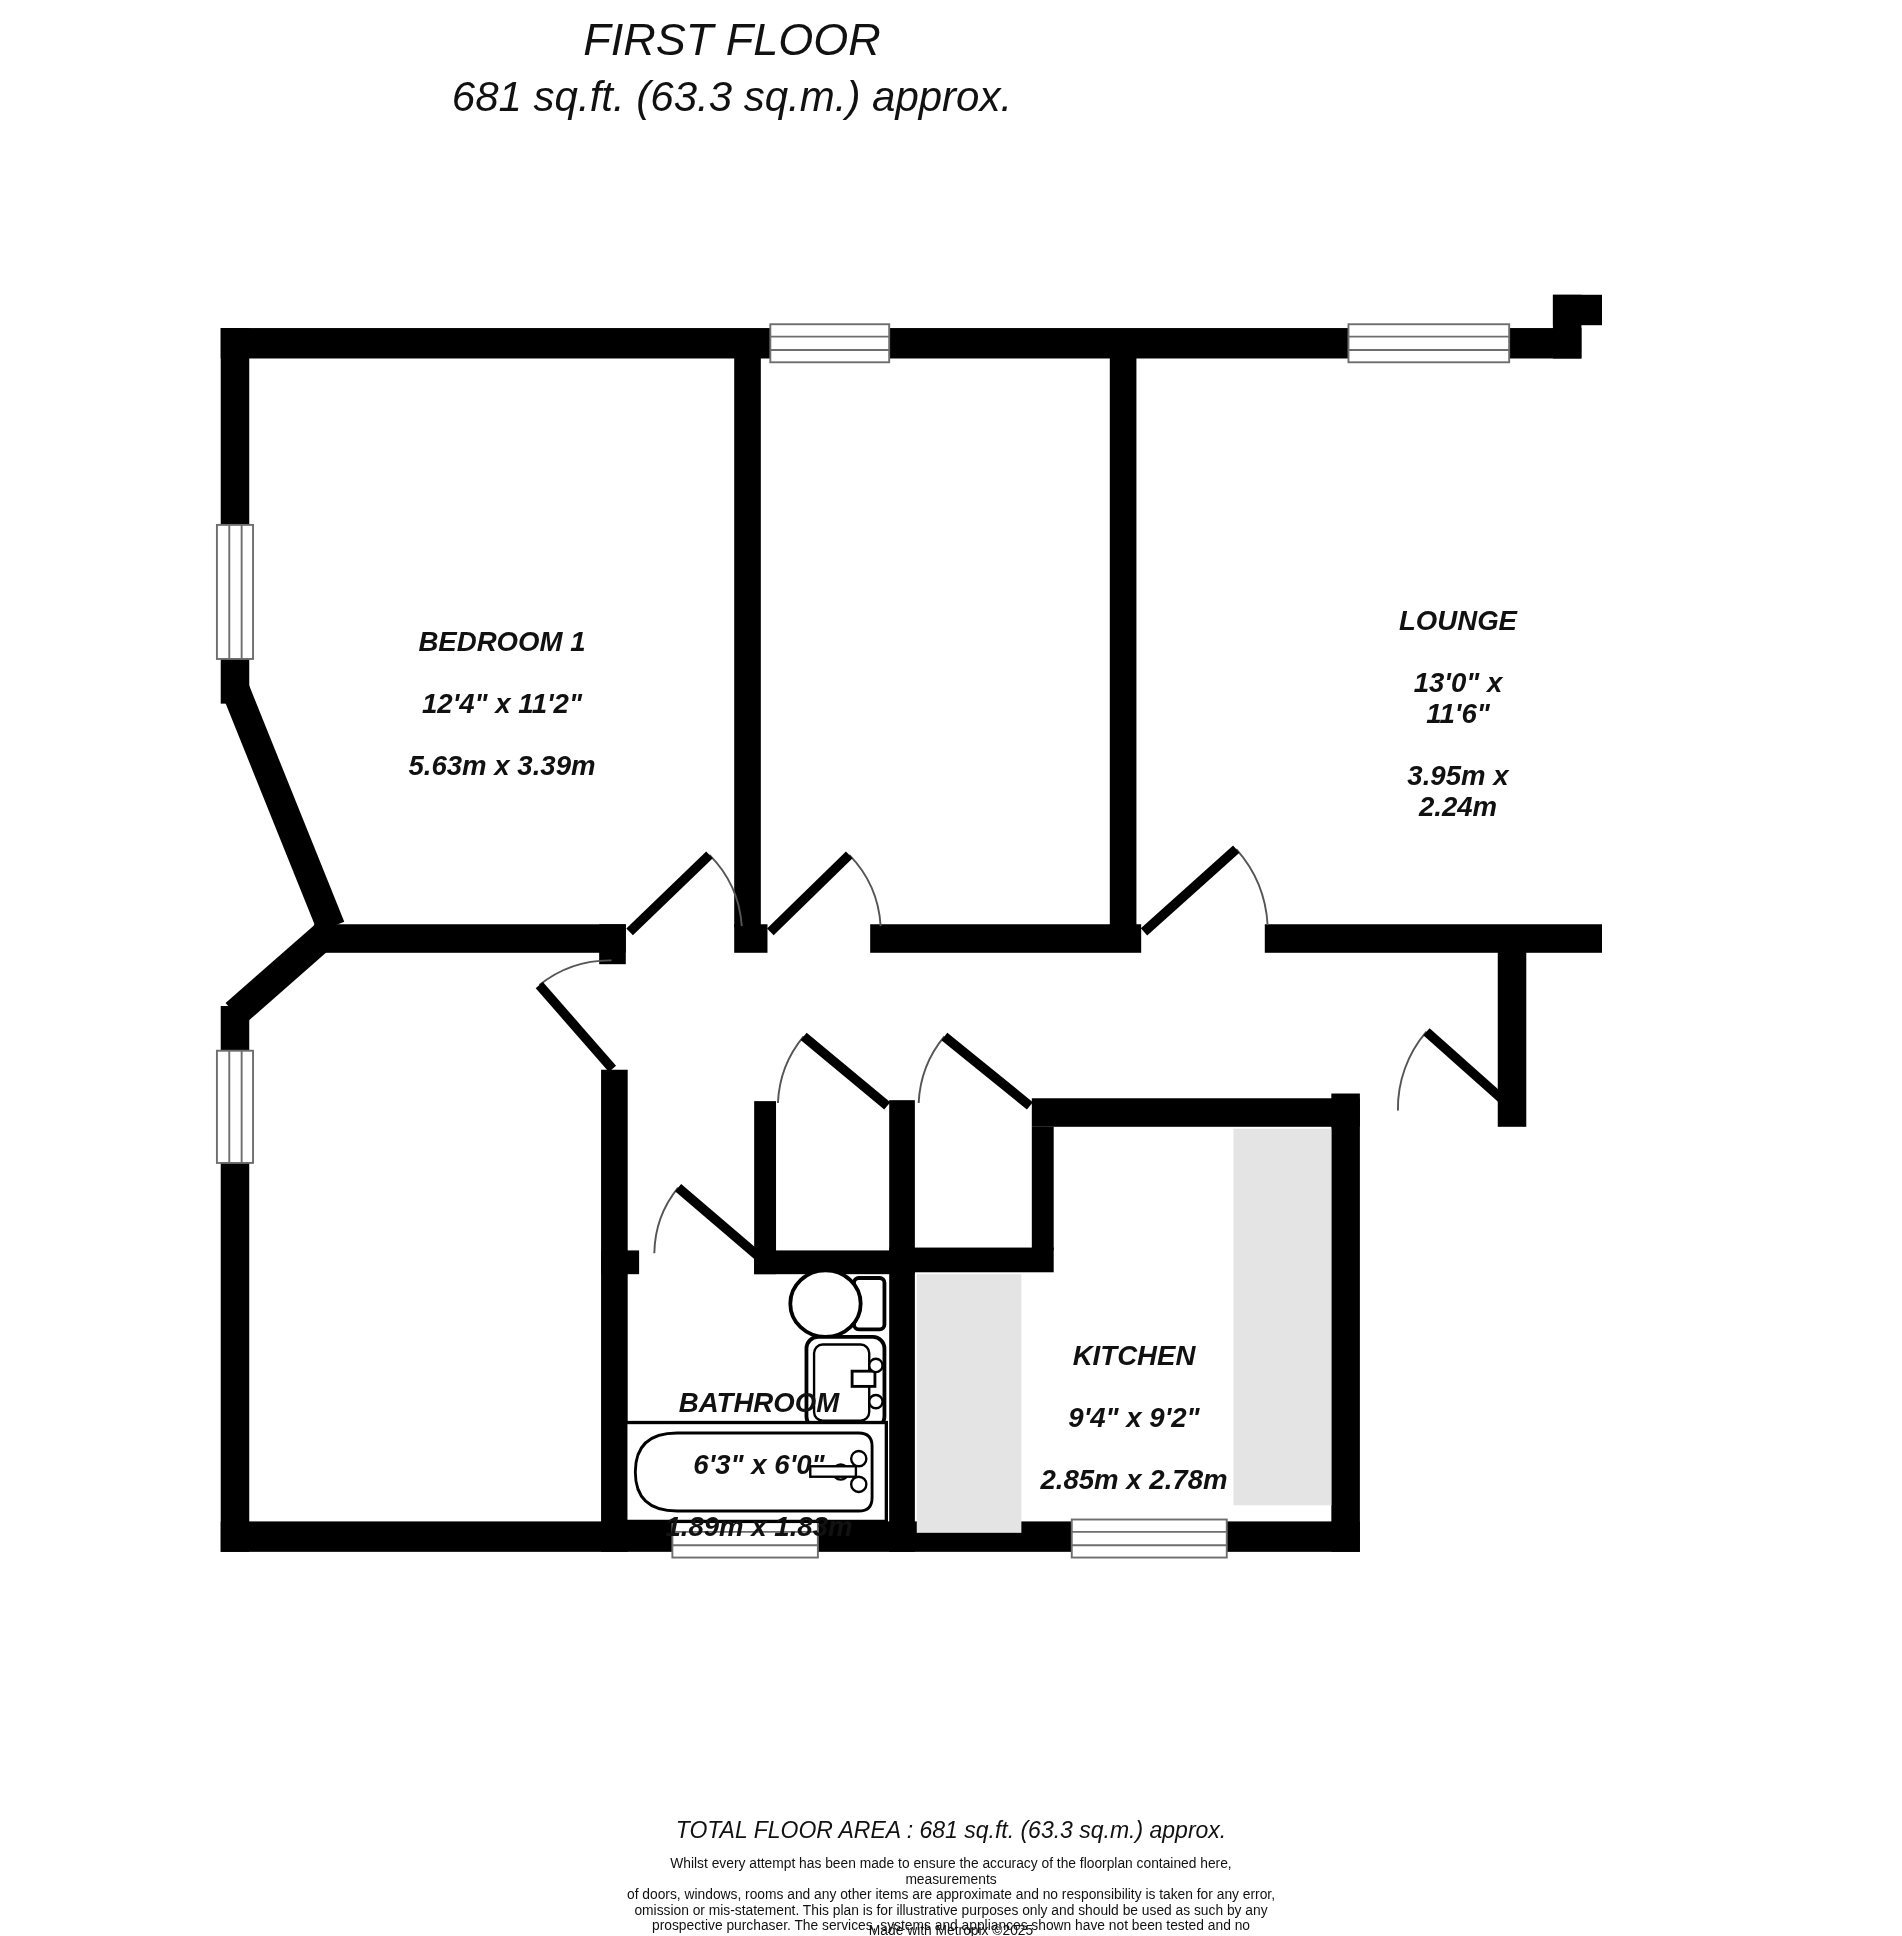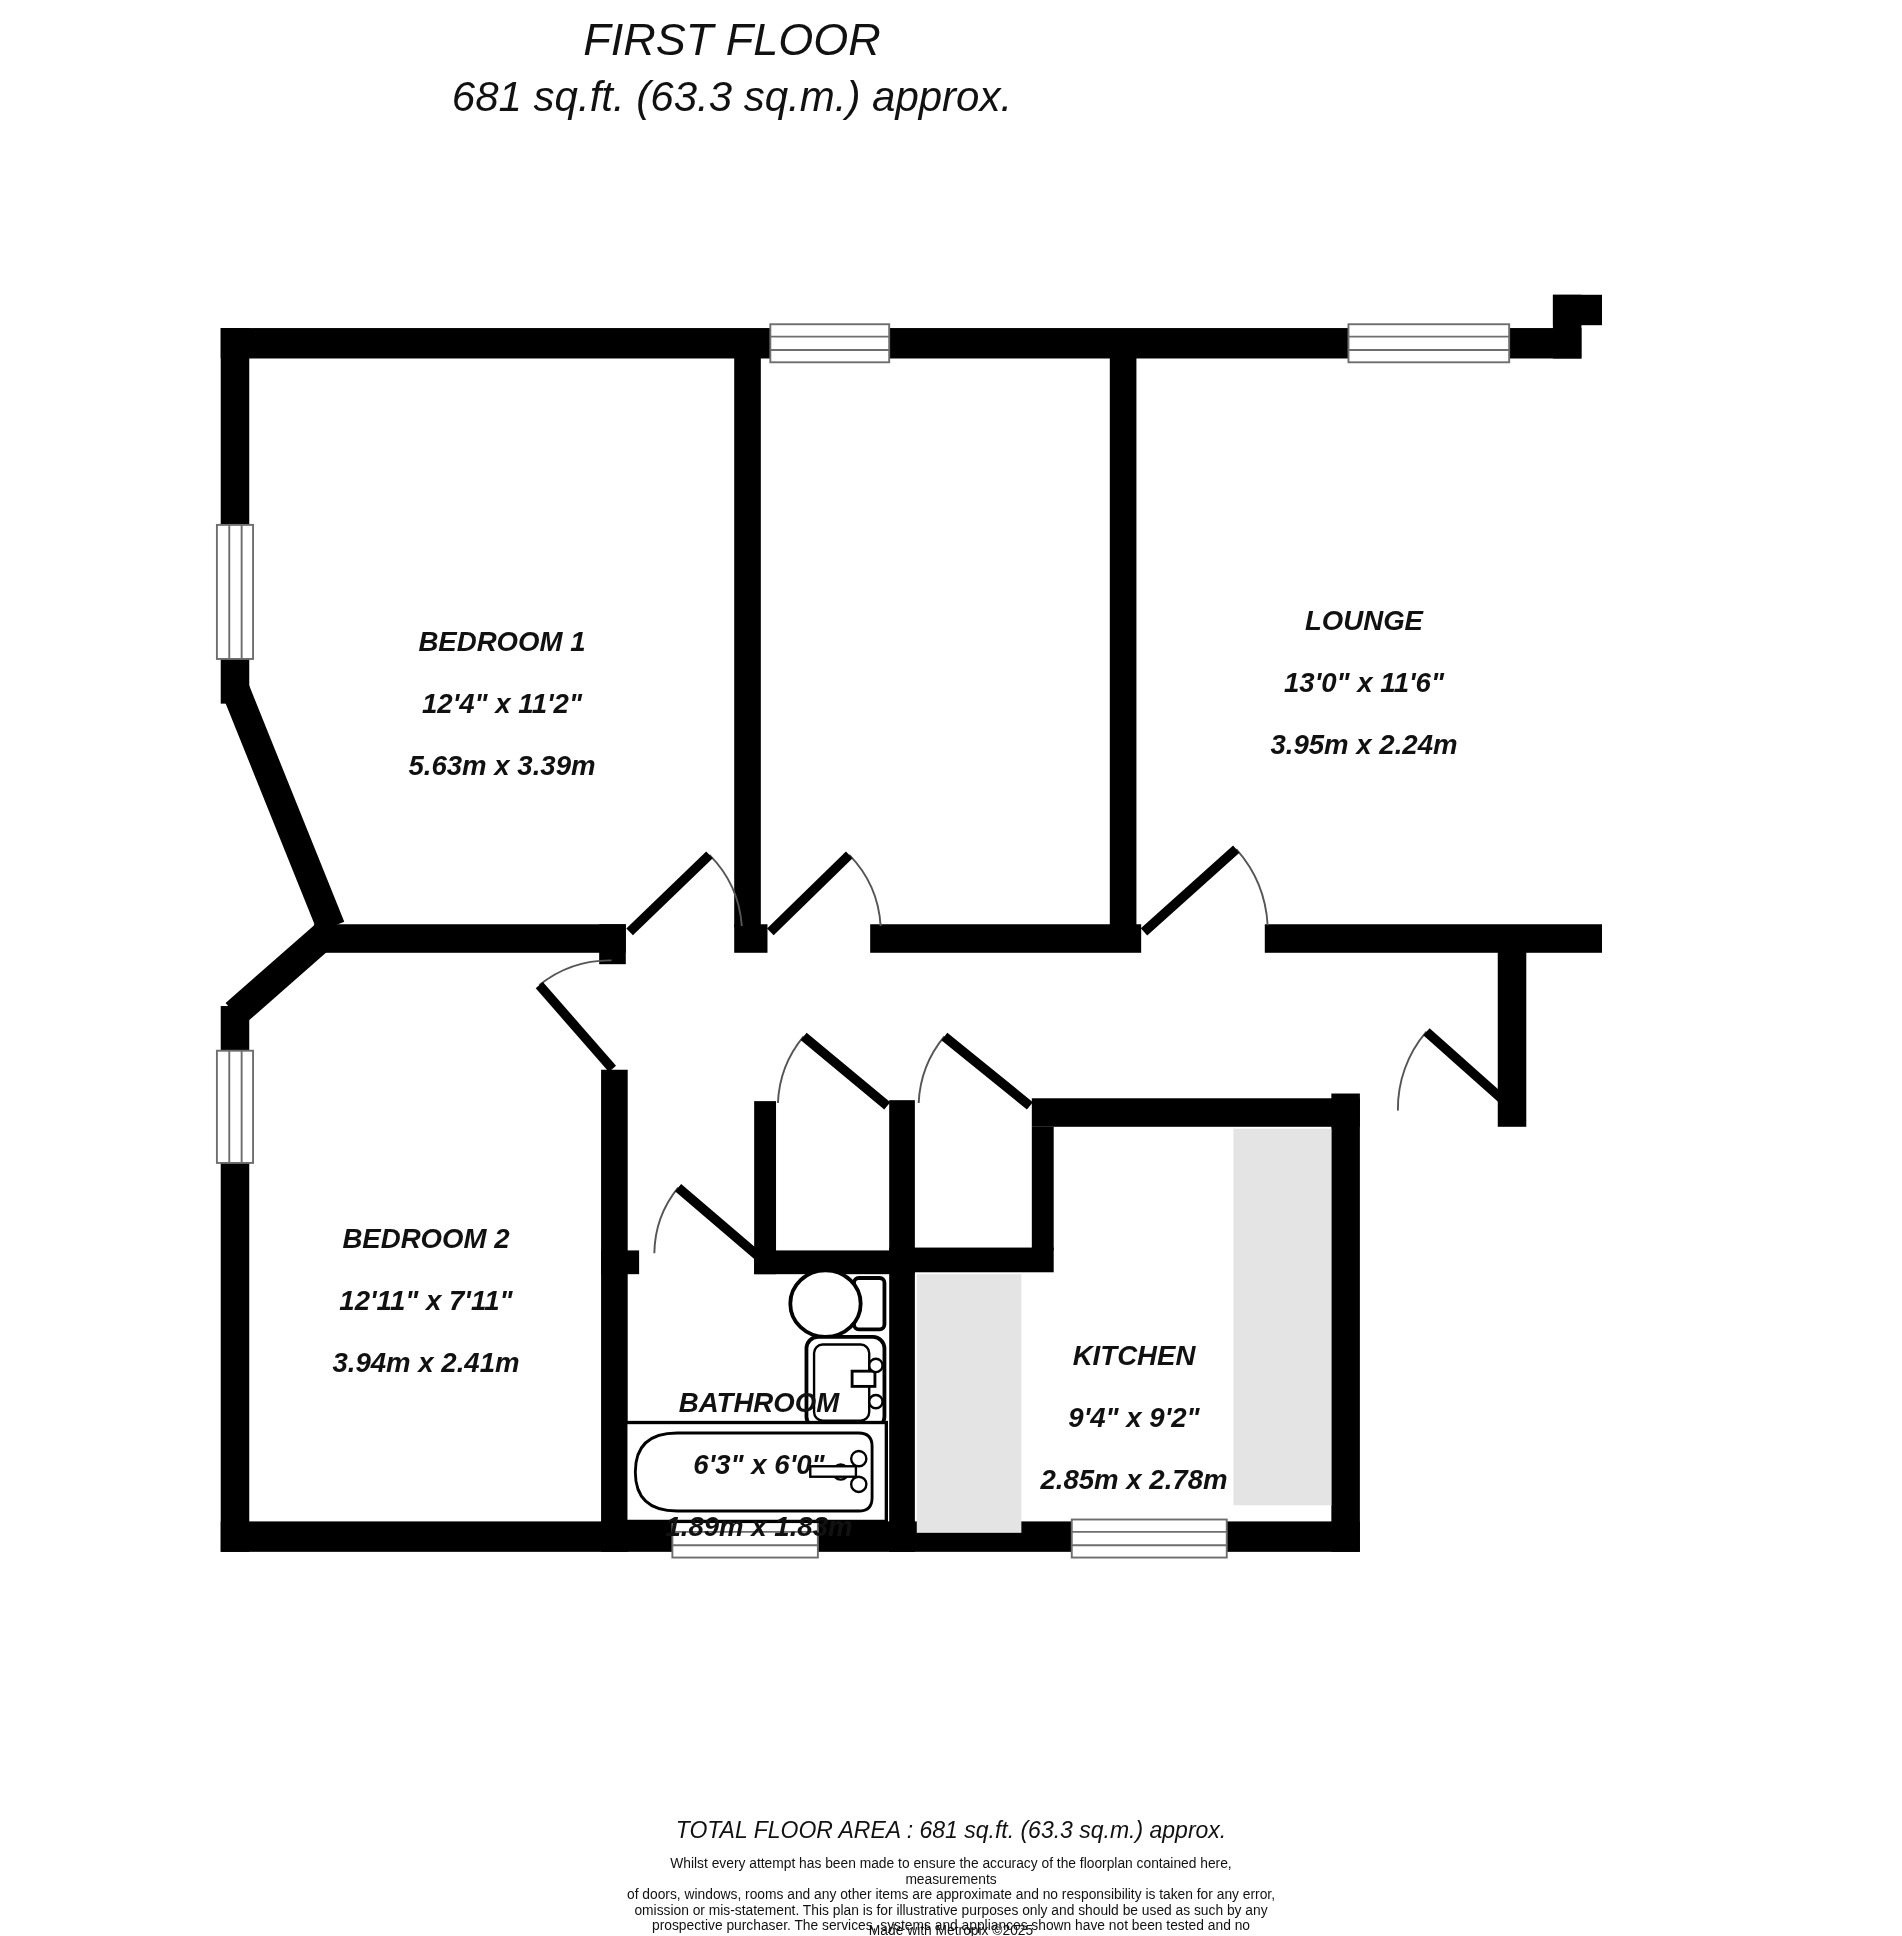--- a/index.html
+++ b/index.html
@@ -165,31 +165,26 @@
   <div class="txt title-line1" style="left:732px; top:15px;">FIRST FLOOR</div>
   <div class="txt title-line2" style="left:732px; top:65px;margin-top:8px;">681 sq.ft. (63.3 sq.m.) approx.</div>
 
   <div class="txt room-label" style="left:502px; top:595px;">
     <div>BEDROOM 1</div>
     <div>12'4"  x 11'2"</div>
     <div>5.63m  x 3.39m</div>
   </div>
 
 
-  <div class="txt room-label" style="left:1364px; top:574px;">
+  <div class="txt room-label" style="left:1458px; top:574px;">
     <div>LOUNGE</div>
     <div>13'0"  x 11'6"</div>
     <div>3.95m  x 2.24m</div>
   </div>
 
-  <div class="txt room-label" style="left:426px; top:1192px;">
-    <div>BEDROOM 2</div>
-    <div>12'11"  x 7'11"</div>
-    <div>3.94m  x 2.41m</div>
-  </div>
 
   <div class="txt room-label" style="left:759px; top:1356px;">
     <div>BATHROOM</div>
     <div>6'3"  x 6'0"</div>
     <div>1.89m  x 1.83m</div>
   </div>
 
   <div class="txt room-label" style="left:1134px; top:1309px;">
     <div>KITCHEN</div>
     <div>9'4"  x 9'2"</div>

